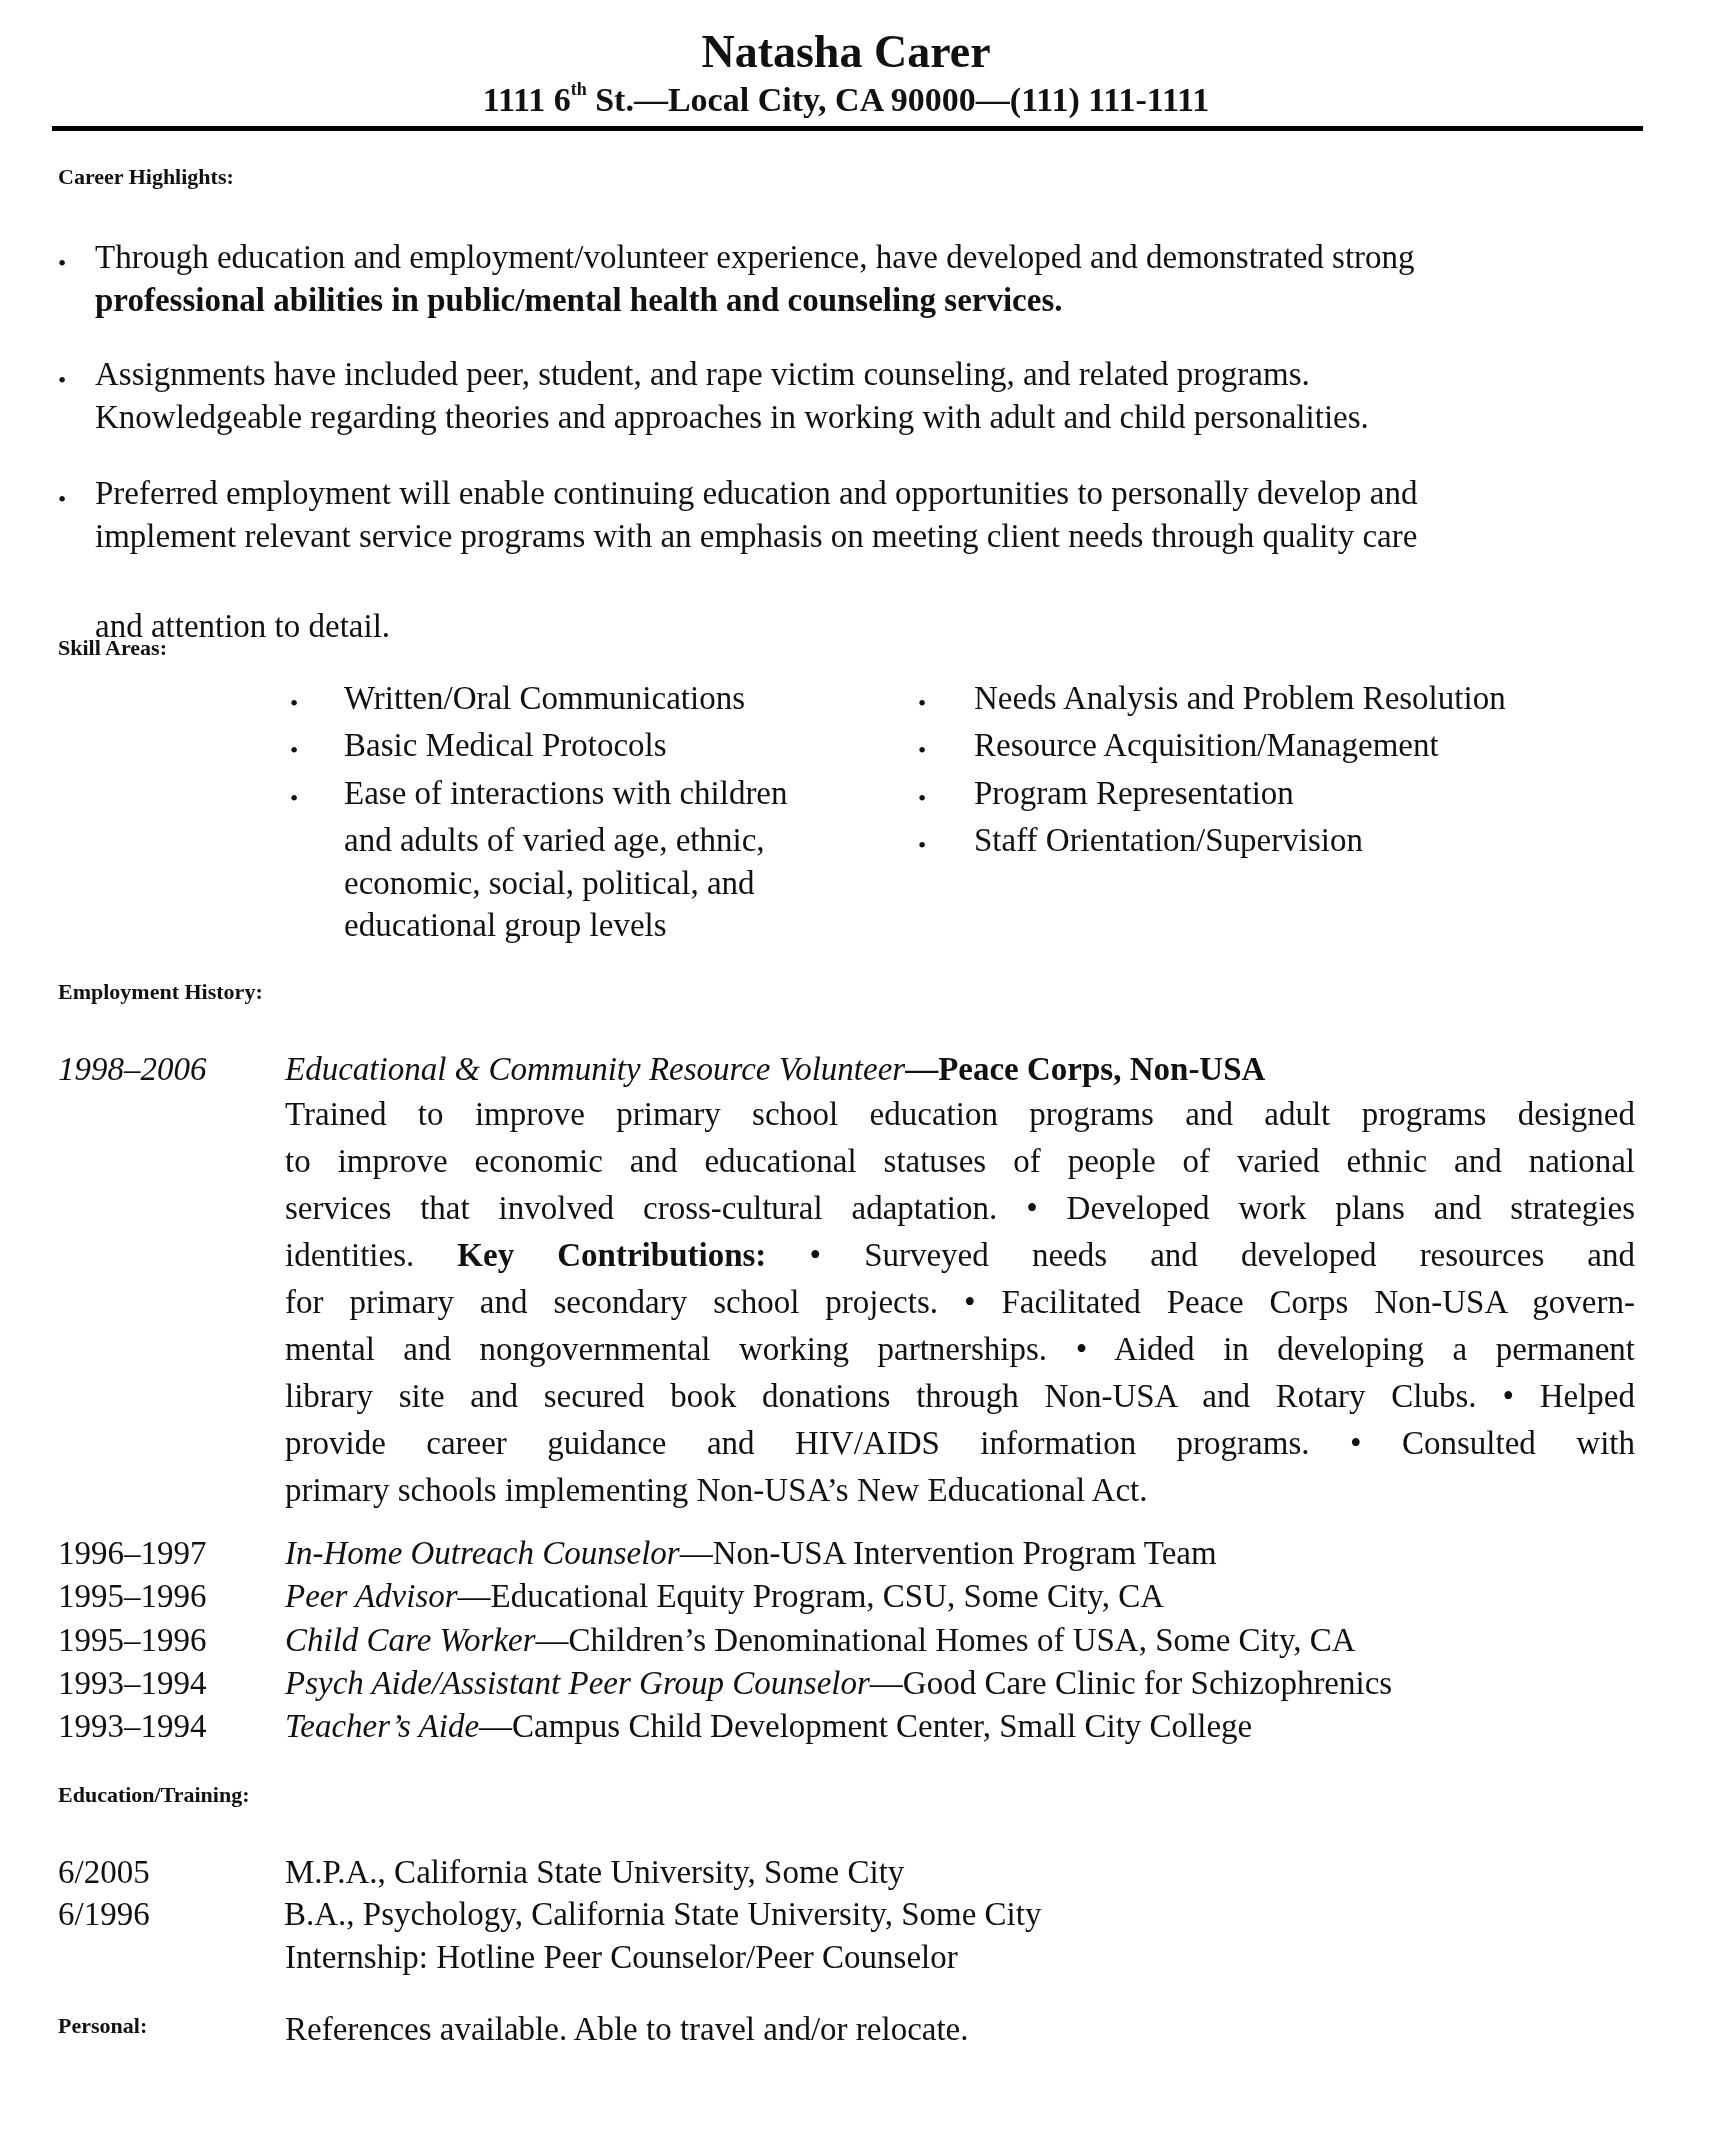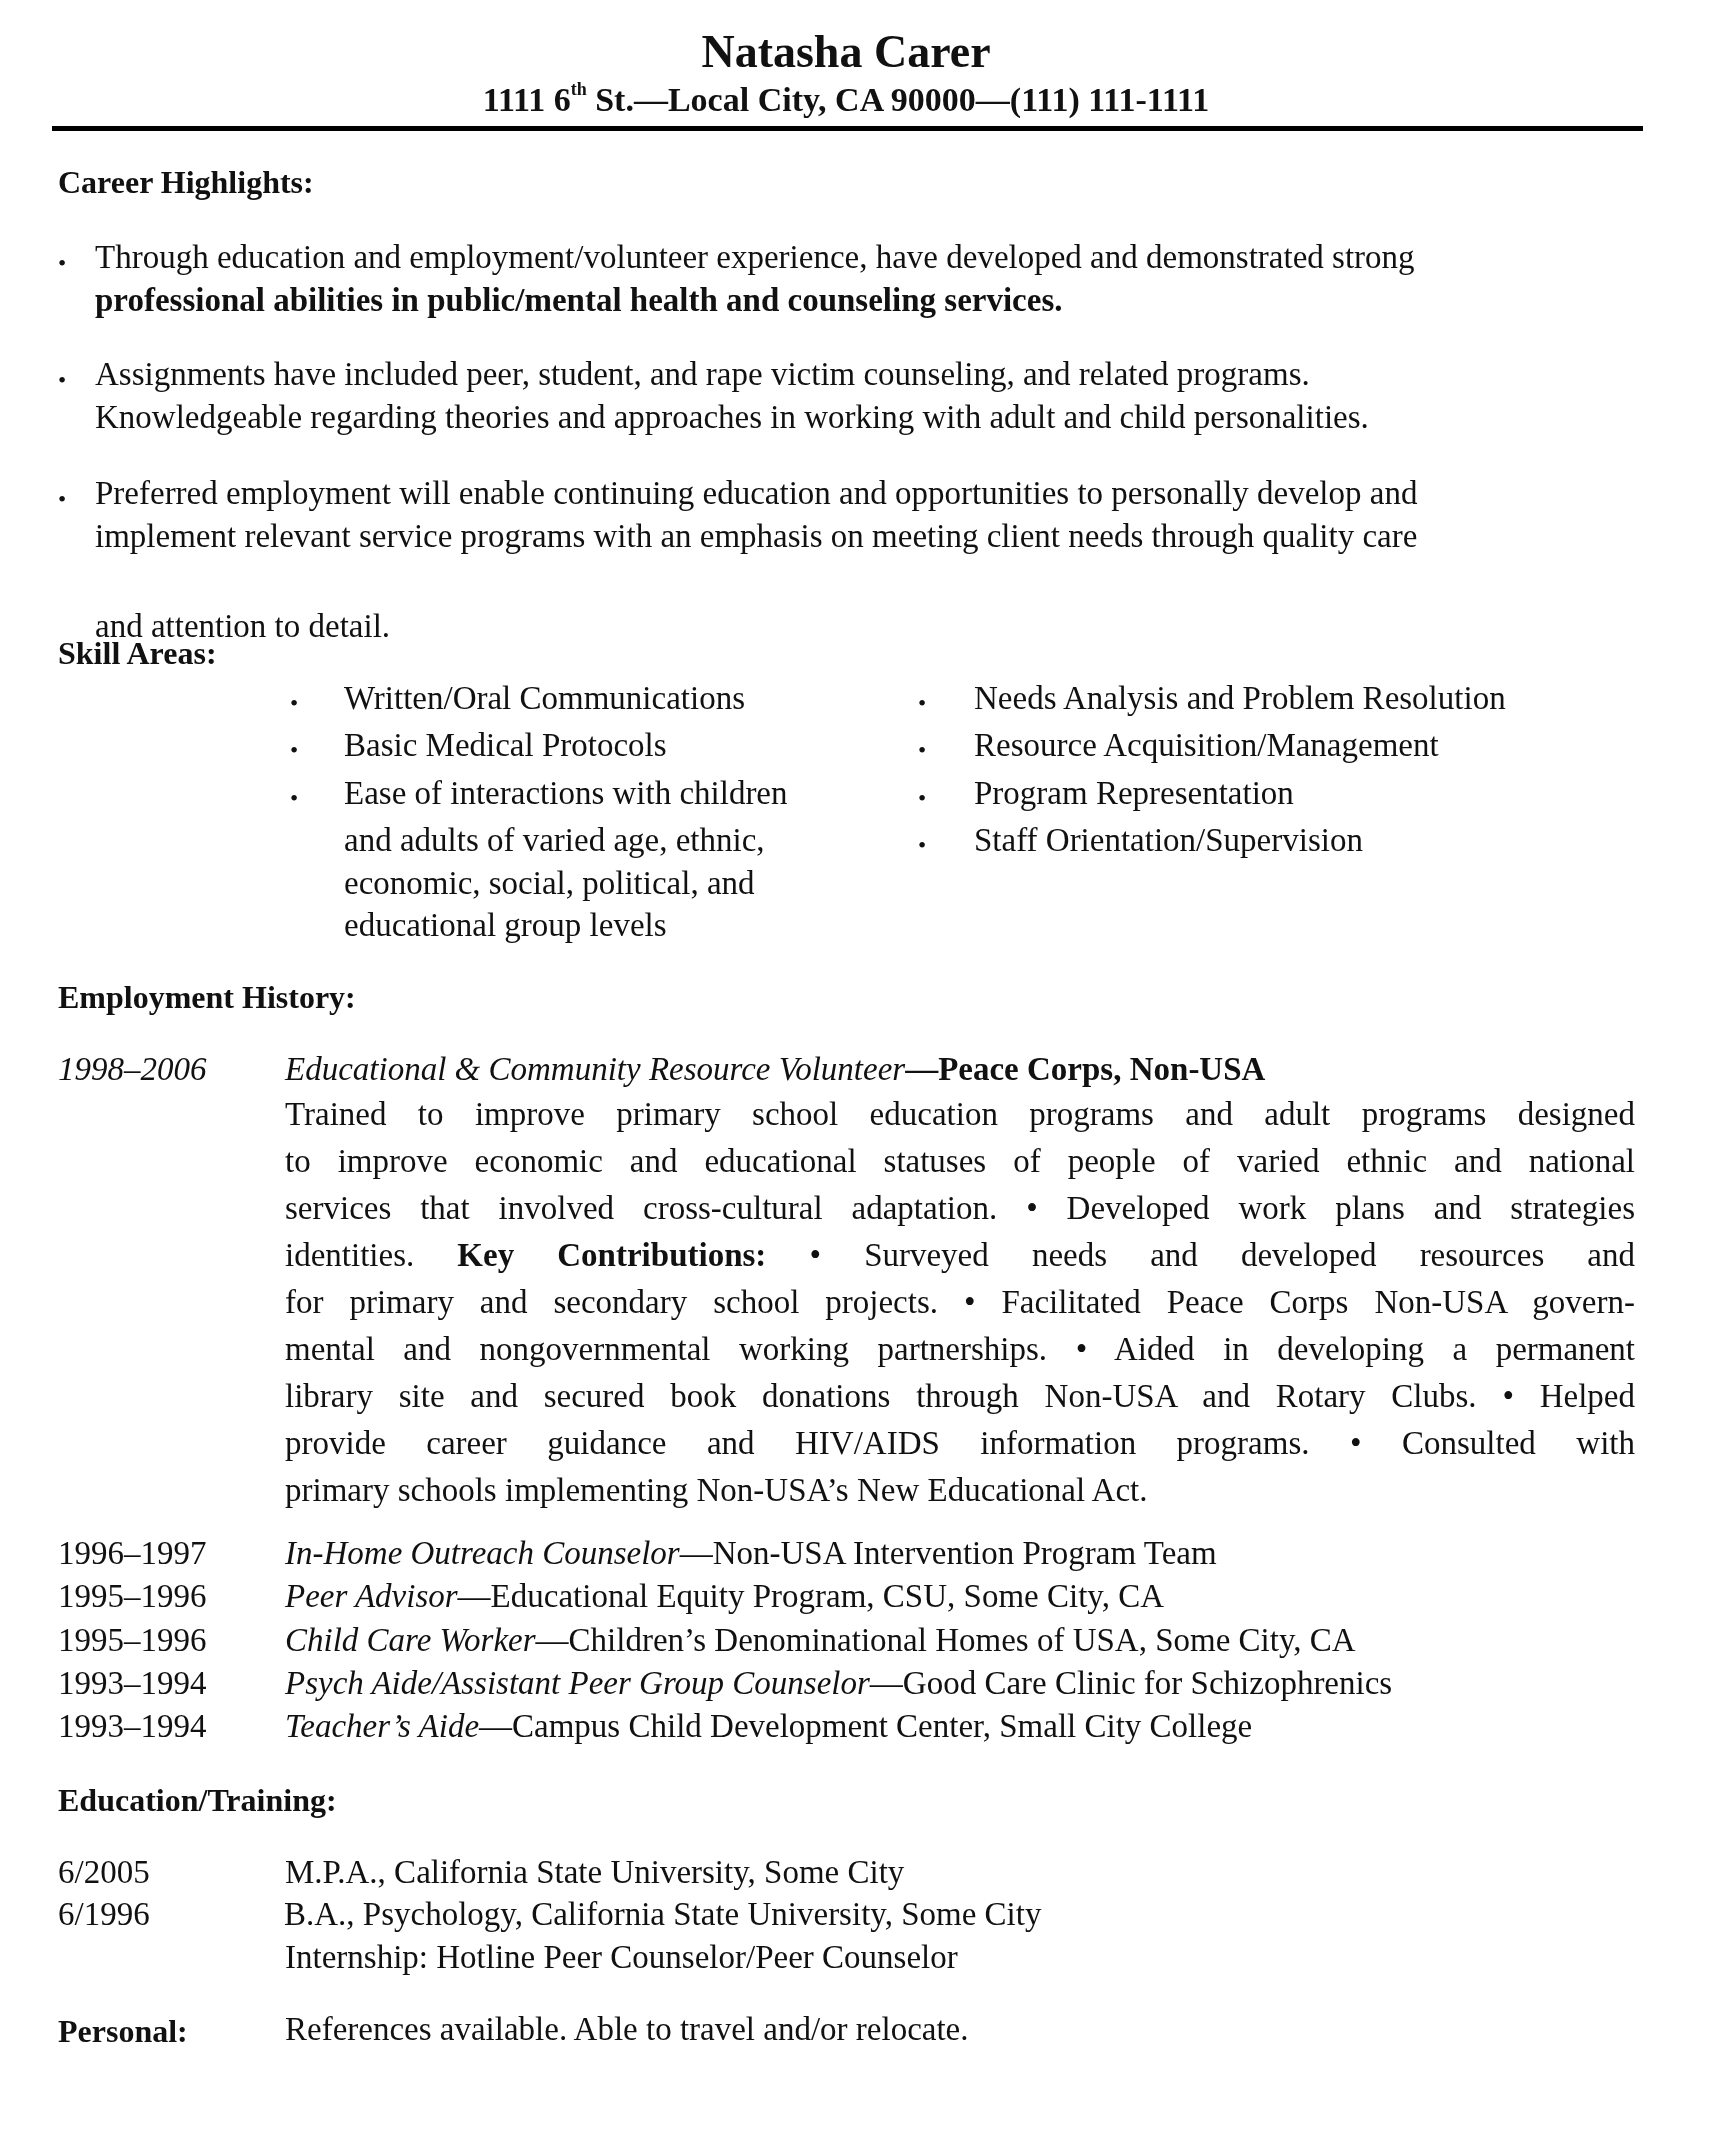--- a/index.html
+++ b/index.html
@@ -3,21 +3,21 @@
 <meta charset="utf-8">
 <style>
   html, body { margin:0; padding:0; background:#ffffff; }
   body { width:1728px; height:2145px; position:relative; overflow:hidden;
          font-family:"Liberation Serif","DejaVu Serif",serif; color:#111; }
   .abs { position:absolute; white-space:nowrap; }
   .name { left:0; width:1692px; text-align:center; top:25px; font-size:46px; font-weight:bold; }
   .contact { left:0; width:1692px; text-align:center; top:81px; font-size:34px; font-weight:bold; }
   .contact sup { font-size:18px; vertical-align:16px; line-height:0; }
   .rule { left:52px; width:1591px; top:126px; height:5.4px; background:#000; }
-  .heading { font-size:32px; font-weight:bold; left:58px; }
+  .heading { font-size:22px; font-weight:bold; left:58px; }
   .body { font-size:33px; }
   .bullet-dot { font-size:23.4px; }
   .justify { position:absolute; left:285px; width:1350px; font-size:33px; line-height:47px; text-align:justify; text-align-last:justify; }
   .justify .last { text-align-last:left; }
   .jrow { display:block; height:47px; text-align:justify; text-align-last:justify; }
   .jrow.last { text-align-last:left; }
   i { font-style:italic; }
   b { font-weight:bold; }
 </style>
 </head>

